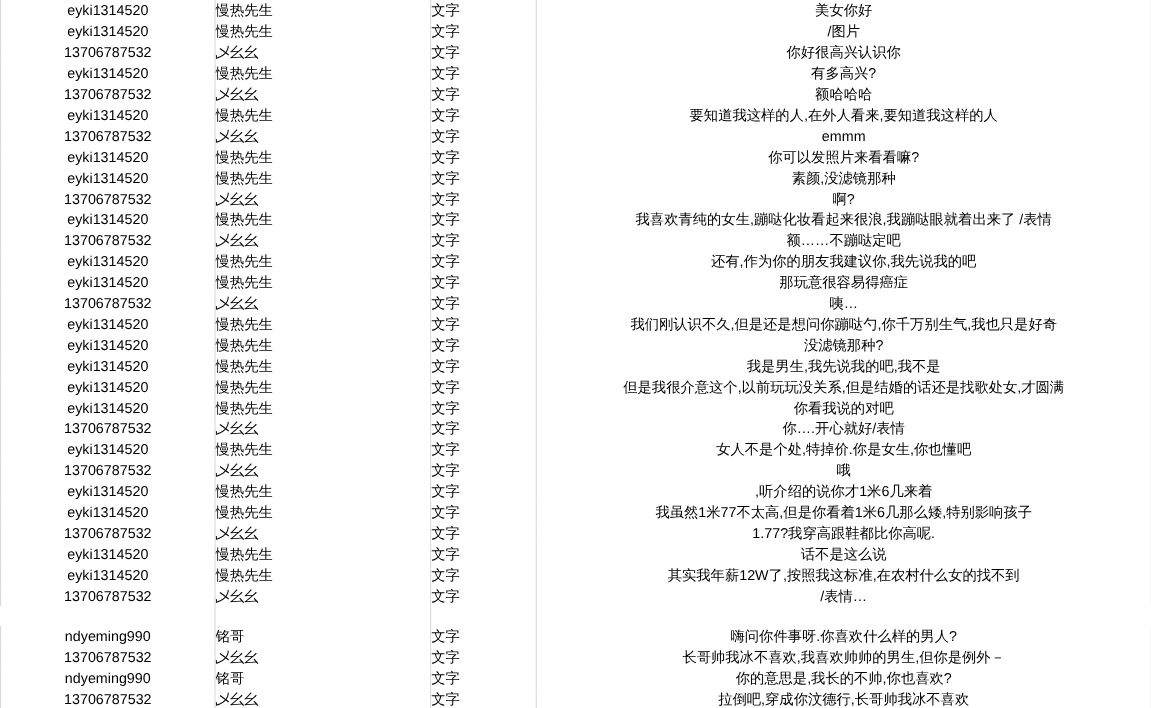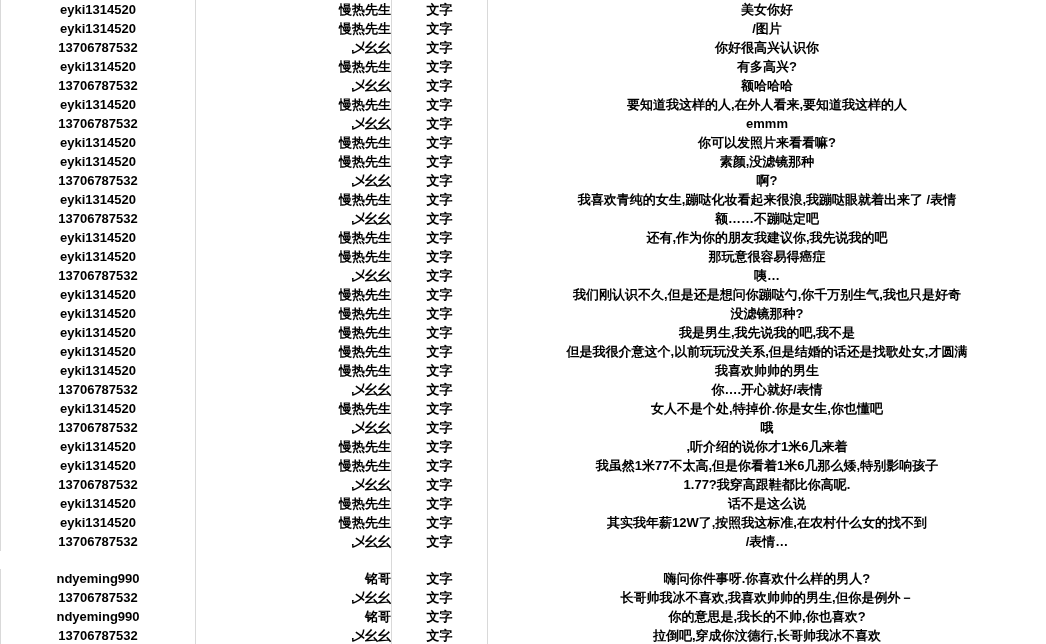--- a/index.html
+++ b/index.html
@@ -12,45 +12,43 @@
     height: 644px;
     overflow: hidden;
     font-family: "Liberation Sans", sans-serif;
     color: #000000;
   }
   table.chatlog {
     border-collapse: collapse;
     table-layout: fixed;
     width: 1046px;
     font-size: 13px;
-    font-weight: bold;
   }
   table.chatlog col.c-account { width: 195px; }
   table.chatlog col.c-nick    { width: 196px; }
   table.chatlog col.c-type    { width: 96px; }
   table.chatlog col.c-content { width: 559px; }
 
   table.chatlog td {
     height: 19px;
     line-height: 19px;
     padding: 0;
     border-left: 1px solid #d9d9d9;
     border-right: 1px solid #d9d9d9;
     white-space: nowrap;
     overflow: hidden;
   }
   td.account {
     text-align: center;
     border-left: none;
   }
   td.nick {
-    text-align: right;
+    text-align: left;
   }
   td.type {
-    text-align: center;
   }
   td.content {
     text-align: center;
     padding-right: 6px;
     border-right: none;
   }
   tr.spacer td {
     height: 18px;
     border-left: 1px solid #d9d9d9;
     border-right: 1px solid #d9d9d9;
@@ -180,21 +178,21 @@
       <tr>
         <td class="account">eyki1314520</td>
         <td class="nick">慢热先生</td>
         <td class="type">文字</td>
         <td class="content">但是我很介意这个,以前玩玩没关系,但是结婚的话还是找歌处女,才圆满</td>
       </tr>
       <tr>
         <td class="account">eyki1314520</td>
         <td class="nick">慢热先生</td>
         <td class="type">文字</td>
-        <td class="content">我喜欢帅帅的男生</td>
+        <td class="content">你看我说的对吧</td>
       </tr>
       <tr>
         <td class="account">13706787532</td>
         <td class="nick">乄幺幺</td>
         <td class="type">文字</td>
         <td class="content">你….开心就好/表情</td>
       </tr>
       <tr>
         <td class="account">eyki1314520</td>
         <td class="nick">慢热先生</td>

